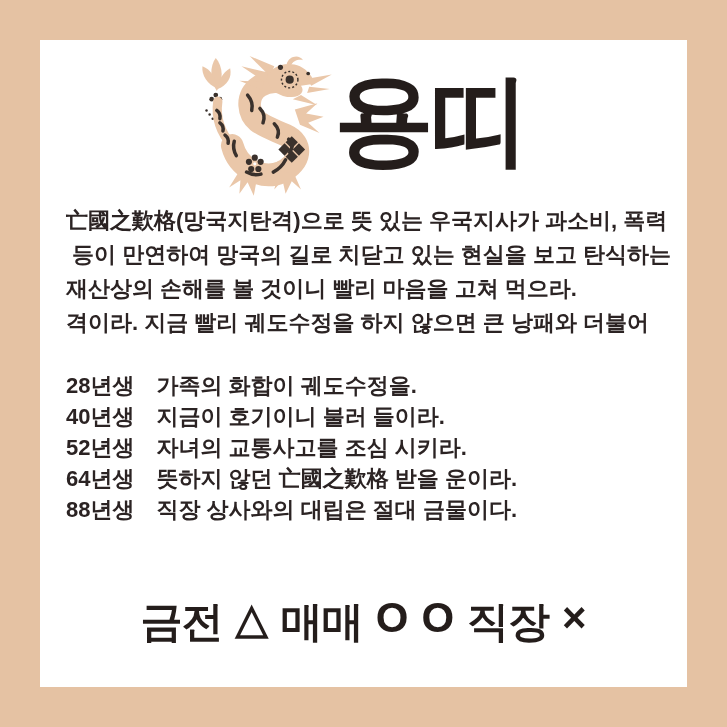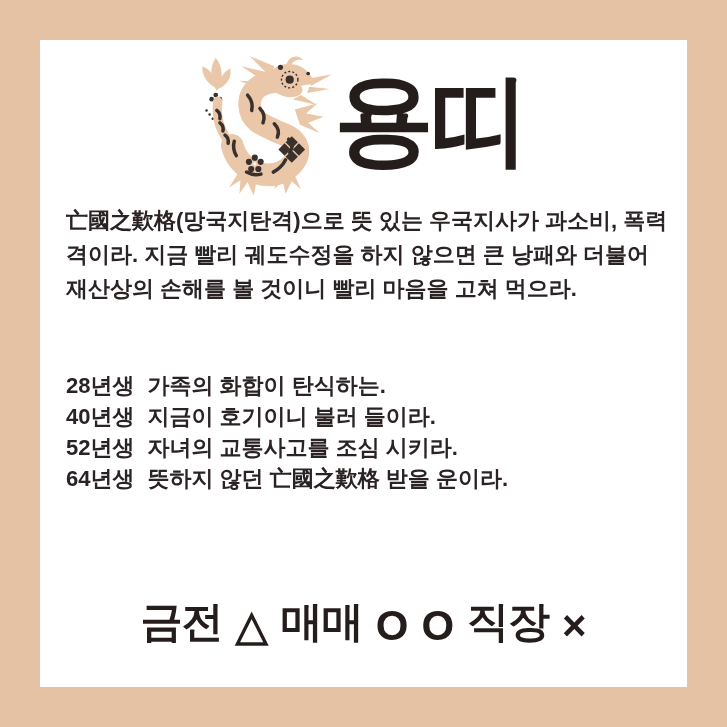--- a/index.html
+++ b/index.html
@@ -25,24 +25,24 @@
   .fortune{
     position:absolute;left:26px;top:164px;width:600px;
     font-size:22px;font-weight:700;line-height:34px;color:#2b2323;
   }
   .fortune .line{white-space:pre;}
   .years{
     position:absolute;left:26px;top:330px;width:600px;
     font-size:22px;font-weight:700;line-height:31px;color:#2b2323;
   }
   .year-row{white-space:pre;}
-  .year-row .year{margin-right:13px;}
+  .year-row .year{margin-right:22px;}
   .summary{
     position:absolute;left:0;top:554px;width:647px;
-    display:flex;justify-content:center;align-items:flex-end;gap:13px;
+    display:flex;justify-content:center;align-items:flex-start;gap:13px;
     font-size:42px;font-weight:800;letter-spacing:-1px;color:#241d1b;
     white-space:nowrap;
   }
   .summary .sym{font-weight:700;letter-spacing:0;}
 </style>
 </head>
 <body>
 
 <div class="frame">
   <div class="card">
@@ -120,29 +120,31 @@
           <circle cx="61.3" cy="105" r="3"></circle>
         </g>
         <circle cx="67" cy="107" r="1.5" fill="#ffffff"></circle>
       </svg>
     </div>
 
     <div class="page-title">용띠</div>
 
     <div class="fortune">
       <div class="line">亡國之歎格(망국지탄격)으로 뜻 있는 우국지사가 과소비, 폭력</div>
+      <div class="line"> 등이 만연하여 망국의 길로 치닫고 있는 현실을 보고 탄식하는</div>
+      <div class="line">재산상의 손해를 볼 것이니 빨리 마음을 고쳐 먹으라.</div>
       <div class="line">격이라. 지금 빨리 궤도수정을 하지 않으면 큰 낭패와 더불어</div>
-      <div class="line">재산상의 손해를 볼 것이니 빨리 마음을 고쳐 먹으라.</div>
     </div>
 
     <div class="years">
-      <div class="year-row"><span class="year">28년생</span><span>가족의 화합이 탄식하는.</span></div>
+      <div class="year-row"><span class="year">28년생</span><span>가족의 화합이 궤도수정을.</span></div>
       <div class="year-row"><span class="year">40년생</span><span>지금이 호기이니 불러 들이라.</span></div>
       <div class="year-row"><span class="year">52년생</span><span>자녀의 교통사고를 조심 시키라.</span></div>
       <div class="year-row"><span class="year">64년생</span><span>뜻하지 않던 亡國之歎格 받을 운이라.</span></div>
+      <div class="year-row"><span class="year">88년생</span><span>직장 상사와의 대립은 절대 금물이다.</span></div>
     </div>
 
     <div class="summary">
       <span>금전</span>
       <span class="sym">△</span>
       <span>매매</span>
       <span class="sym">O</span>
       <span class="sym">O</span>
       <span>직장</span>
       <span class="sym">×</span>

